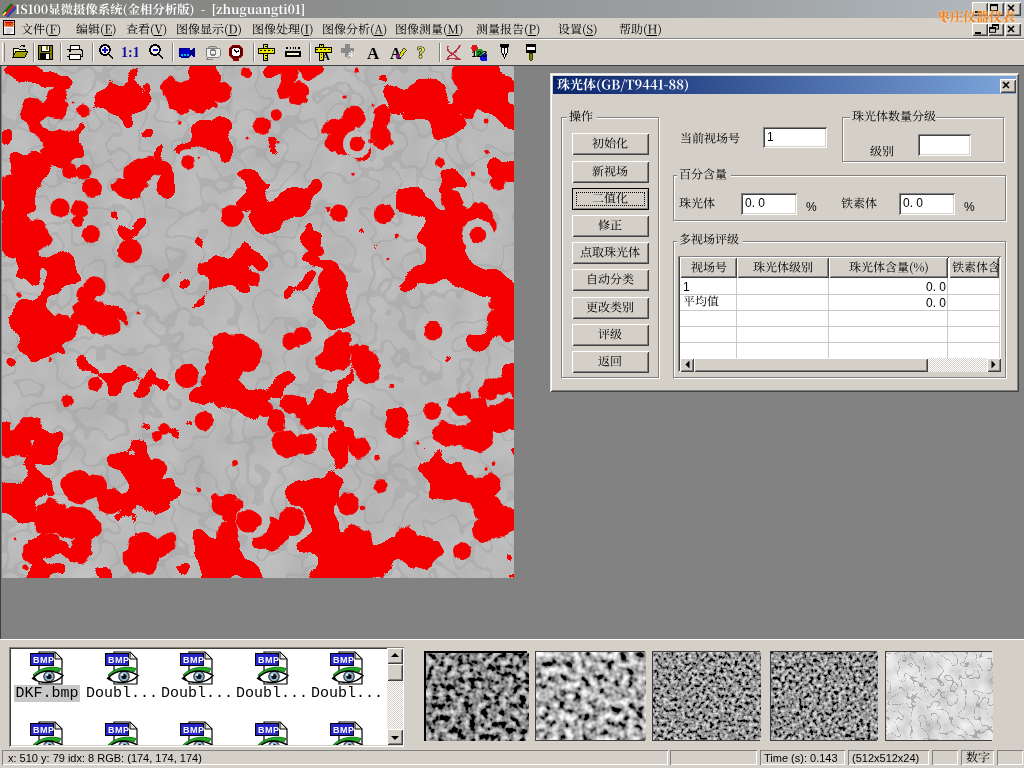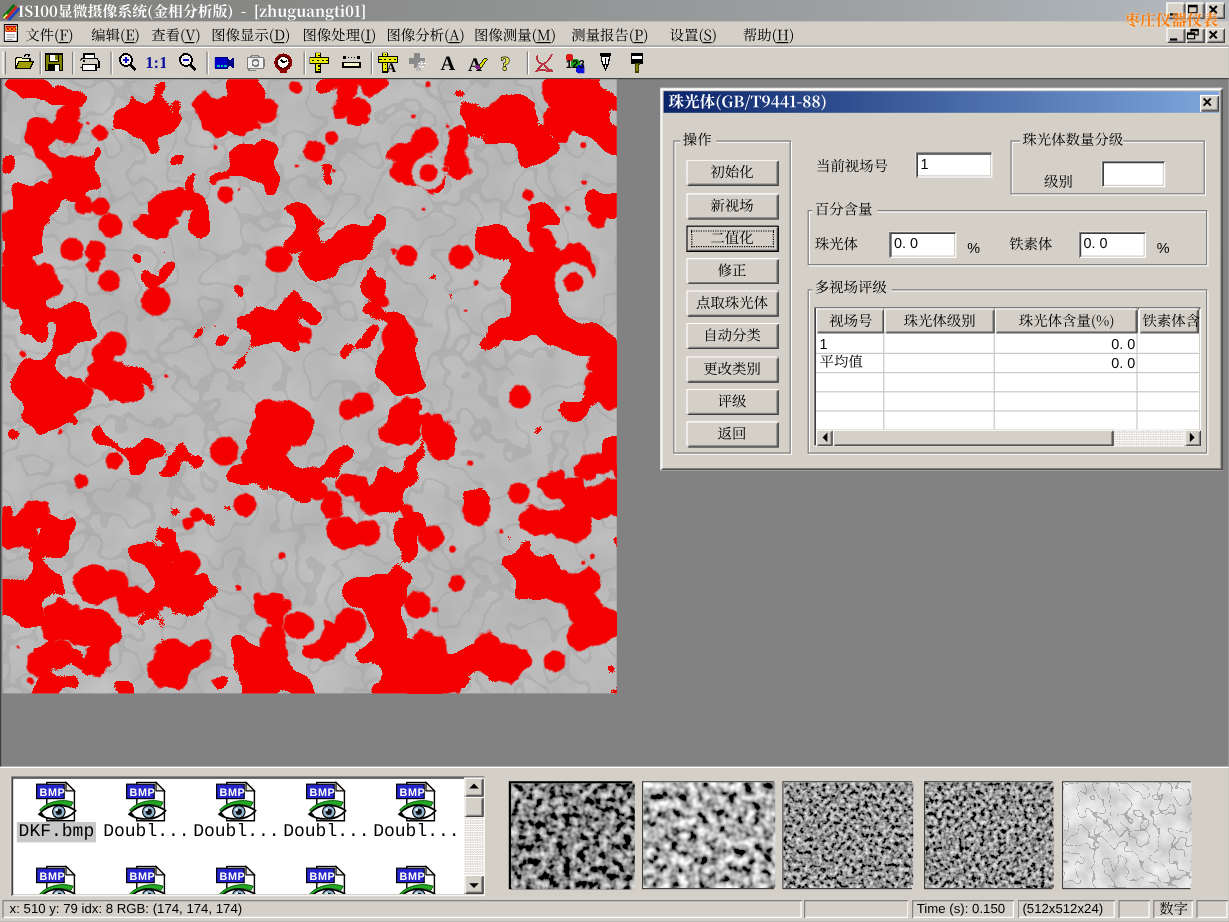--- a/index.html
+++ b/index.html
@@ -950,21 +950,21 @@
   </svg>
 <div class="abs" style="left:0;top:747px;width:1024px;height:21px;background:#d4d0c8"></div>
 <div class="abs panel" style="left:2px;top:750px;width:666px;height:15px"></div>
 <div class="abs panel" style="left:670px;top:750px;width:87px;height:15px"></div>
 <div class="abs panel" style="left:760px;top:750px;width:85px;height:15px"></div>
 <div class="abs panel" style="left:848px;top:750px;width:81px;height:15px"></div>
 <div class="abs panel" style="left:932px;top:750px;width:26px;height:15px"></div>
 <div class="abs panel" style="left:961px;top:750px;width:33px;height:15px"></div>
 <div class="abs panel" style="left:997px;top:750px;width:26px;height:15px"></div>
 <div class="abs" style="left:8px;top:752px;font-size:11px">x: 510 y: 79 idx: 8 RGB: (174, 174, 174)</div>
-<div class="abs" style="left:764px;top:752px;font-size:11px">Time (s): 0.150</div>
+<div class="abs" style="left:764px;top:752px;font-size:11px">Time (s): 0.143</div>
 <div class="abs" style="left:852px;top:752px;font-size:11px">(512x512x24)</div>
 <svg class="abs " style="left:966.0px;top:751.0px;overflow:visible" width="25" height="16">
     <g fill="#000" transform="translate(0,10.6) scale(0.012000,-0.012000)">
       <use href="#gR6570" x="0"></use>
       <use href="#gR5B57" x="1000"></use>
     </g>
   </svg>
 <div class="abs" style="left:550px;top:73px;width:469px;height:319px;background:#d4d0c8;
 box-shadow:inset 1px 1px 0 #dfdfdf,inset -1px -1px 0 #404040,inset 2px 2px 0 #fff,inset -2px -2px 0 #808080"></div>
 <div class="abs" style="left:553px;top:76px;width:463px;height:18px;background:linear-gradient(90deg,#0a246a,#7ea6dc)"></div>

